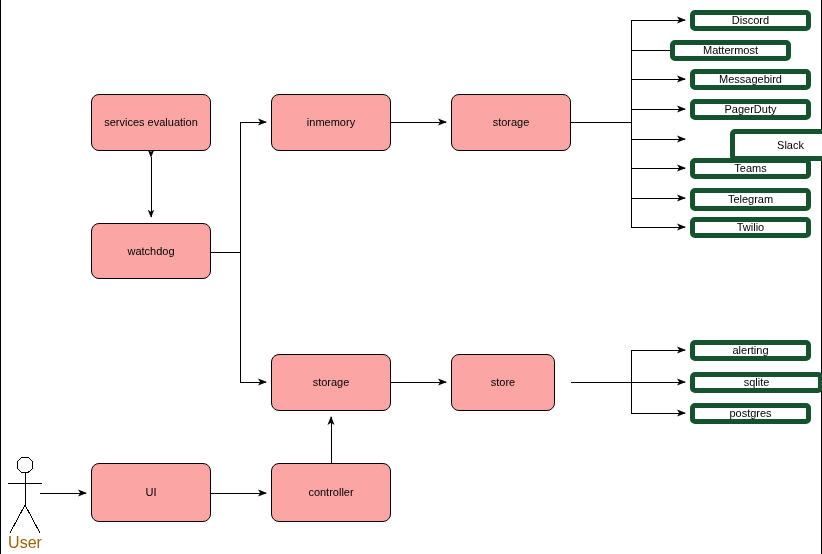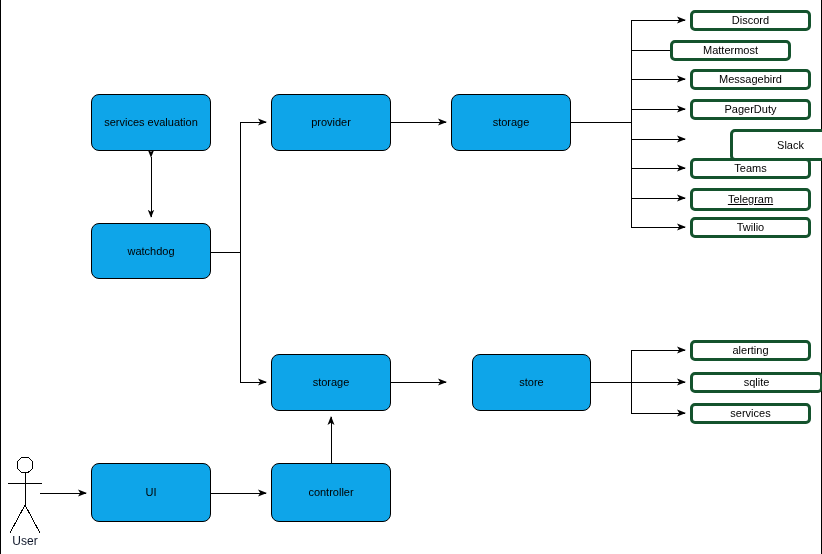--- a/index.html
+++ b/index.html
@@ -1,28 +1,28 @@
 <!DOCTYPE html>
 <html><head>
 <meta charset="utf-8">
 <style>
   html,body{margin:0;padding:0;background:#ffffff;}
   body{width:822px;height:554px;overflow:hidden;
        font-family:"Liberation Sans","DejaVu Sans",sans-serif;color:#000000;}
   #canvas{position:relative;width:822px;height:554px;background:#ffffff;}
   svg.layer{position:absolute;left:0;top:0;width:822px;height:554px;}
-  .node{position:absolute;box-sizing:border-box;background:#0ea5e9;
+  .node{position:absolute;box-sizing:border-box;background:#fca5a5;
         border:1px solid #000000;border-radius:8px;
         display:flex;align-items:center;justify-content:center;
         font-size:11px;line-height:1.1;color:#000000;text-align:center;}
   .leaf{position:absolute;box-sizing:border-box;background:#ffffff;
-        border:3px solid #14532d;border-radius:5px;
+        border:5px solid #14532d;border-radius:5px;
         display:flex;align-items:center;justify-content:center;
         font-size:11px;line-height:1.1;color:#000000;text-align:left;}
-  .actor-label{position:absolute;font-size:12px;color:#0f172a;
+  .actor-label{position:absolute;font-size:16px;color:#a16207;
                text-align:center;white-space:nowrap;}
 </style>
 </head>
 <body>
 
 <div id="canvas">
 
   <svg class="layer" viewBox="0 0 822 554" xmlns="http://www.w3.org/2000/svg">
     <defs>
       <marker id="ah" markerWidth="9" markerHeight="9" refX="8" refY="4.5" orient="auto" markerUnits="userSpaceOnUse">
@@ -87,32 +87,32 @@
 
   <div class="node" style="left:91px;top:94px;width:120px;height:57px;">
     <span>services evaluation</span>
   </div>
 
   <div class="node" style="left:91px;top:223px;width:120px;height:56px;">
     <span>watchdog</span>
   </div>
 
   <div class="node" style="left:271px;top:94px;width:120px;height:57px;">
-    <span>provider</span>
+    <span>inmemory</span>
   </div>
 
   <div class="node" style="left:451px;top:94px;width:120px;height:57px;">
     <span>storage</span>
   </div>
 
   <div class="node" style="left:271px;top:354px;width:120px;height:57px;">
     <span>storage</span>
   </div>
 
-  <div class="node" style="left:472px;top:354px;width:119px;height:57px;">
+  <div class="node" style="left:451px;top:354px;width:104px;height:57px;">
     <span>store</span>
   </div>
 
   <div class="node" style="left:91px;top:463px;width:120px;height:59px;">
     <span>UI</span>
   </div>
 
   <div class="node" style="left:271px;top:463px;width:120px;height:59px;">
     <span>controller</span>
   </div>
@@ -128,32 +128,32 @@
   </div>
   <div class="leaf" style="left:690px;top:99px;width:121px;height:21px;">
     <span>PagerDuty</span>
   </div>
   <div class="leaf" style="left:690px;top:129px;width:121px;height:32px;margin-left:40px;">
     <span>Slack</span>
   </div>
   <div class="leaf" style="left:690px;top:158px;width:121px;height:21px;">
     <span>Teams</span>
   </div>
-  <div class="leaf" style="left:690px;top:188px;width:121px;height:23px;text-decoration:underline;">
+  <div class="leaf" style="left:690px;top:188px;width:121px;height:23px;">
     <span>Telegram</span>
   </div>
   <div class="leaf" style="left:690px;top:217px;width:121px;height:21px;">
     <span>Twilio</span>
   </div>
 
   <div class="leaf" style="left:690px;top:340px;width:121px;height:21px;">
     <span>alerting</span>
   </div>
   <div class="leaf" style="left:690px;top:372px;width:133px;height:21px;">
     <span>sqlite</span>
   </div>
   <div class="leaf" style="left:690px;top:403px;width:121px;height:21px;">
-    <span>services</span>
+    <span>postgres</span>
   </div>
 
   <div class="actor-label" style="left:0px;top:534px;width:50px;">User</div>
 
 </div>
 
 </body></html>

